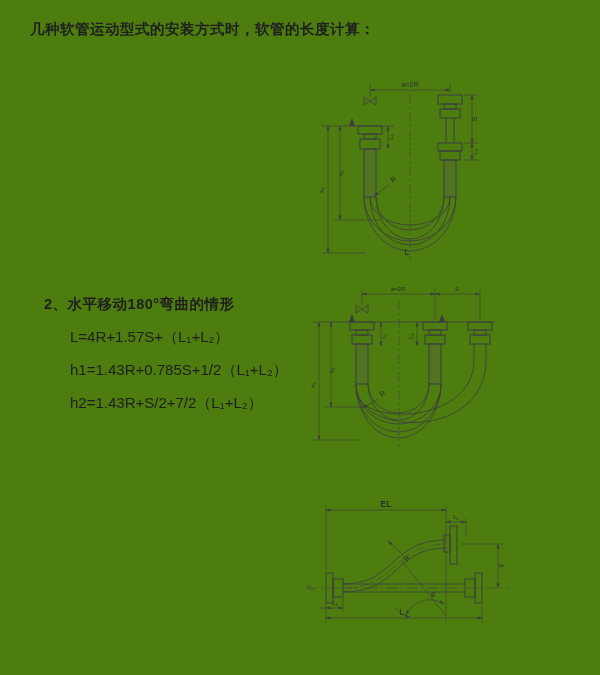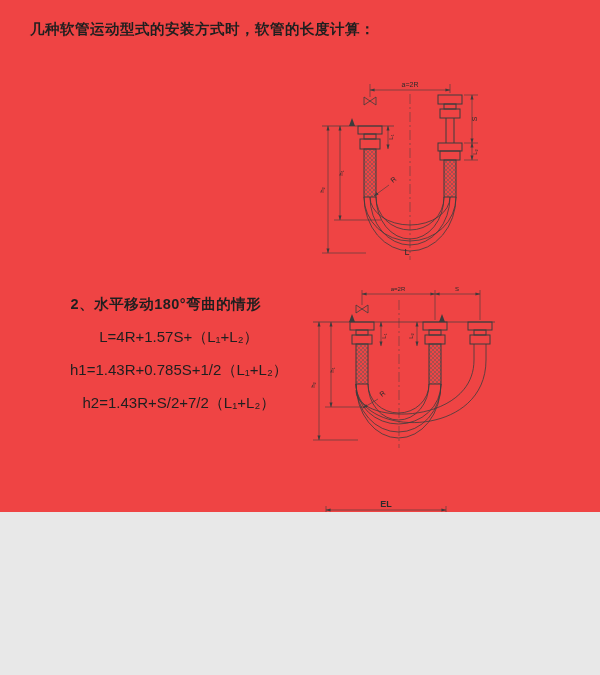--- a/index.html
+++ b/index.html
@@ -1,36 +1,36 @@
 <!DOCTYPE html>
 <html><head>
 <meta charset="utf-8">
 <style>
   html,body{margin:0;padding:0;background:#e8e8e8;}
-  .page{position:relative;width:600px;height:512px;background:#ef4444;overflow:hidden;
+  .page{position:relative;width:600px;height:675px;background:#4d7c0f;overflow:hidden;
         font-family:"Liberation Sans","DejaVu Sans",sans-serif;color:#1f1f1f;}
   .doc-title{position:absolute;left:30px;top:20px;font-size:14.5px;font-weight:bold;letter-spacing:.5px;}
   .sec{position:absolute;left:44px;}
   .sec-heading{font-size:14.5px;font-weight:bold;letter-spacing:.5px;margin-bottom:6px;}
   .formula{font-size:15px;margin-left:26px;line-height:33px;white-space:pre;}
   .dwg{position:absolute;}
   svg text{font-family:"Liberation Sans","DejaVu Sans",sans-serif;fill:#2b2b2b;}
   .dimtxt{font-size:7px;}
   .dimtxt-sm{font-size:6px;}
   .biglab{font-size:9px;}
 </style>
 </head>
 <body>
 
 <div class="page">
 
   <div class="doc-title">几种软管运动型式的安装方式时，软管的长度计算：</div>
 
 
-  <div class="sec" style="top:295px;text-align:center;">
+  <div class="sec" style="top:295px;">
     <div class="sec-heading">2、水平移动180°弯曲的情形</div>
     <div class="formula">L=4R+1.57S+（L₁+L₂）</div>
     <div class="formula">h1=1.43R+0.785S+1/2（L₁+L₂）</div>
     <div class="formula">h2=1.43R+S/2+7/2（L₁+L₂）</div>
   </div>
 
 
   <svg class="dwg" style="left:306px;top:70px;" width="195" height="195" viewBox="0 0 195 195">
     <defs>
       <marker id="mE" orient="auto" markerWidth="9" markerHeight="8" viewBox="0 0 10 10" refX="9.5" refY="5">

